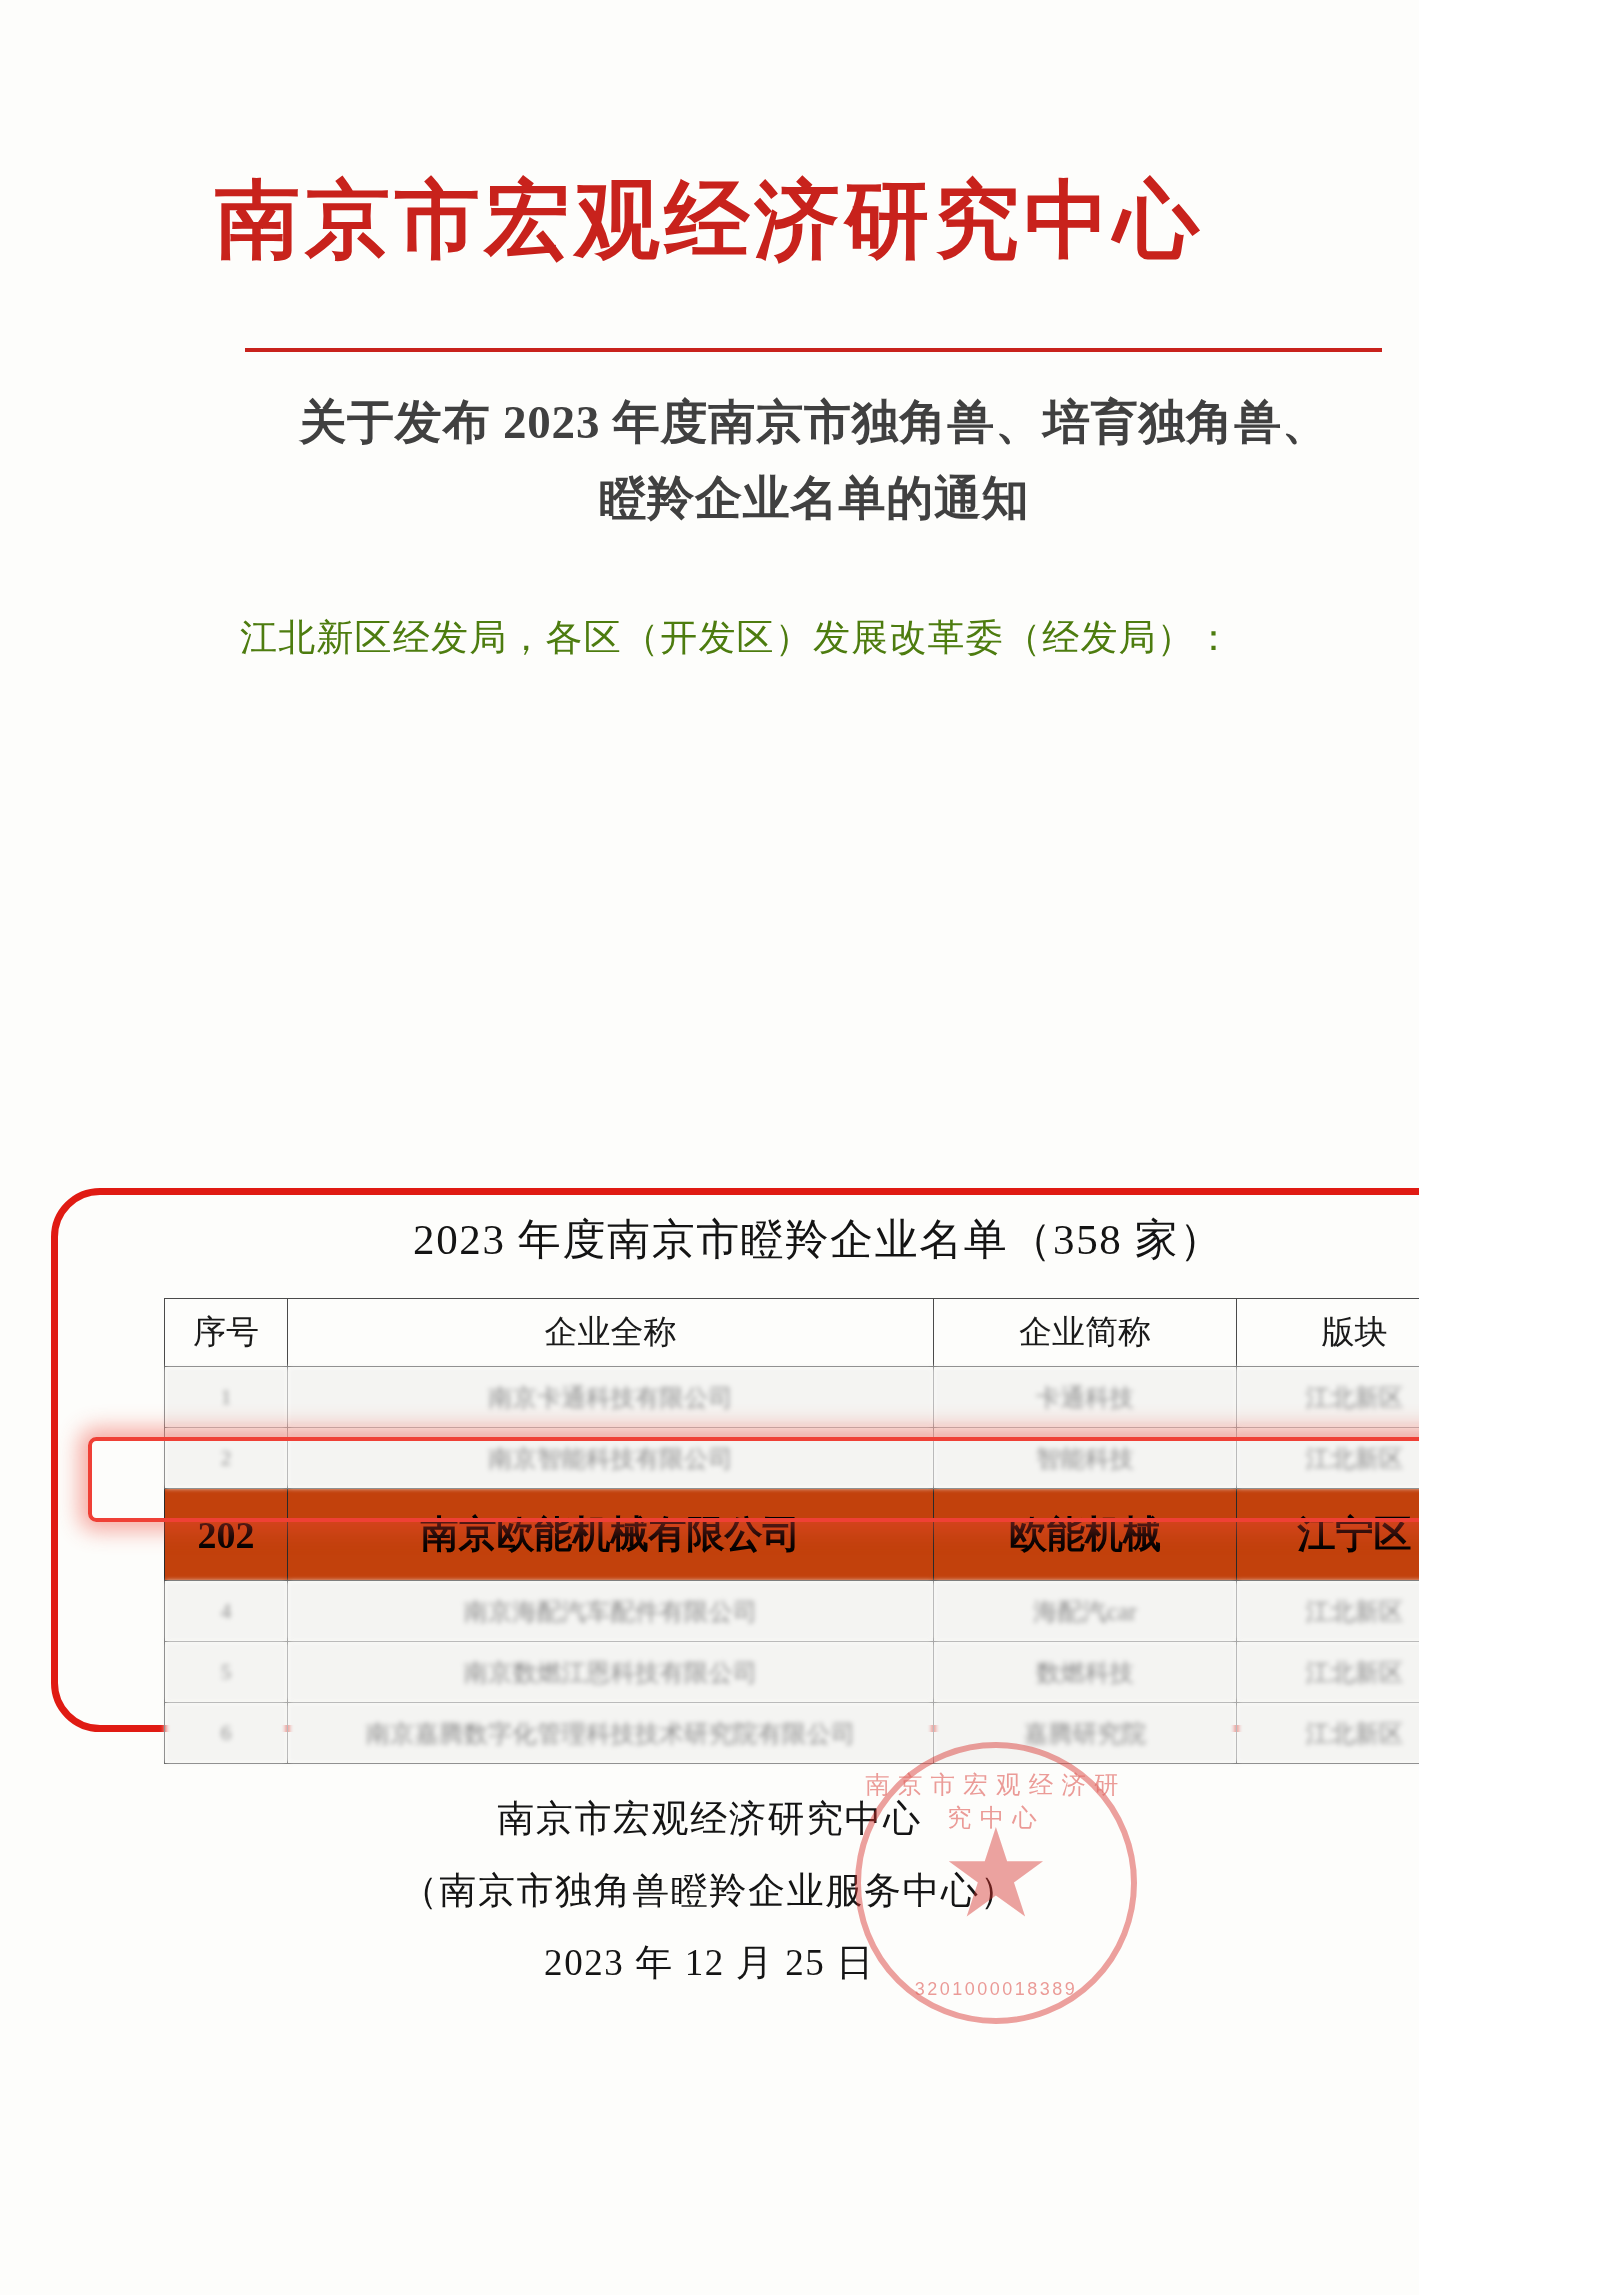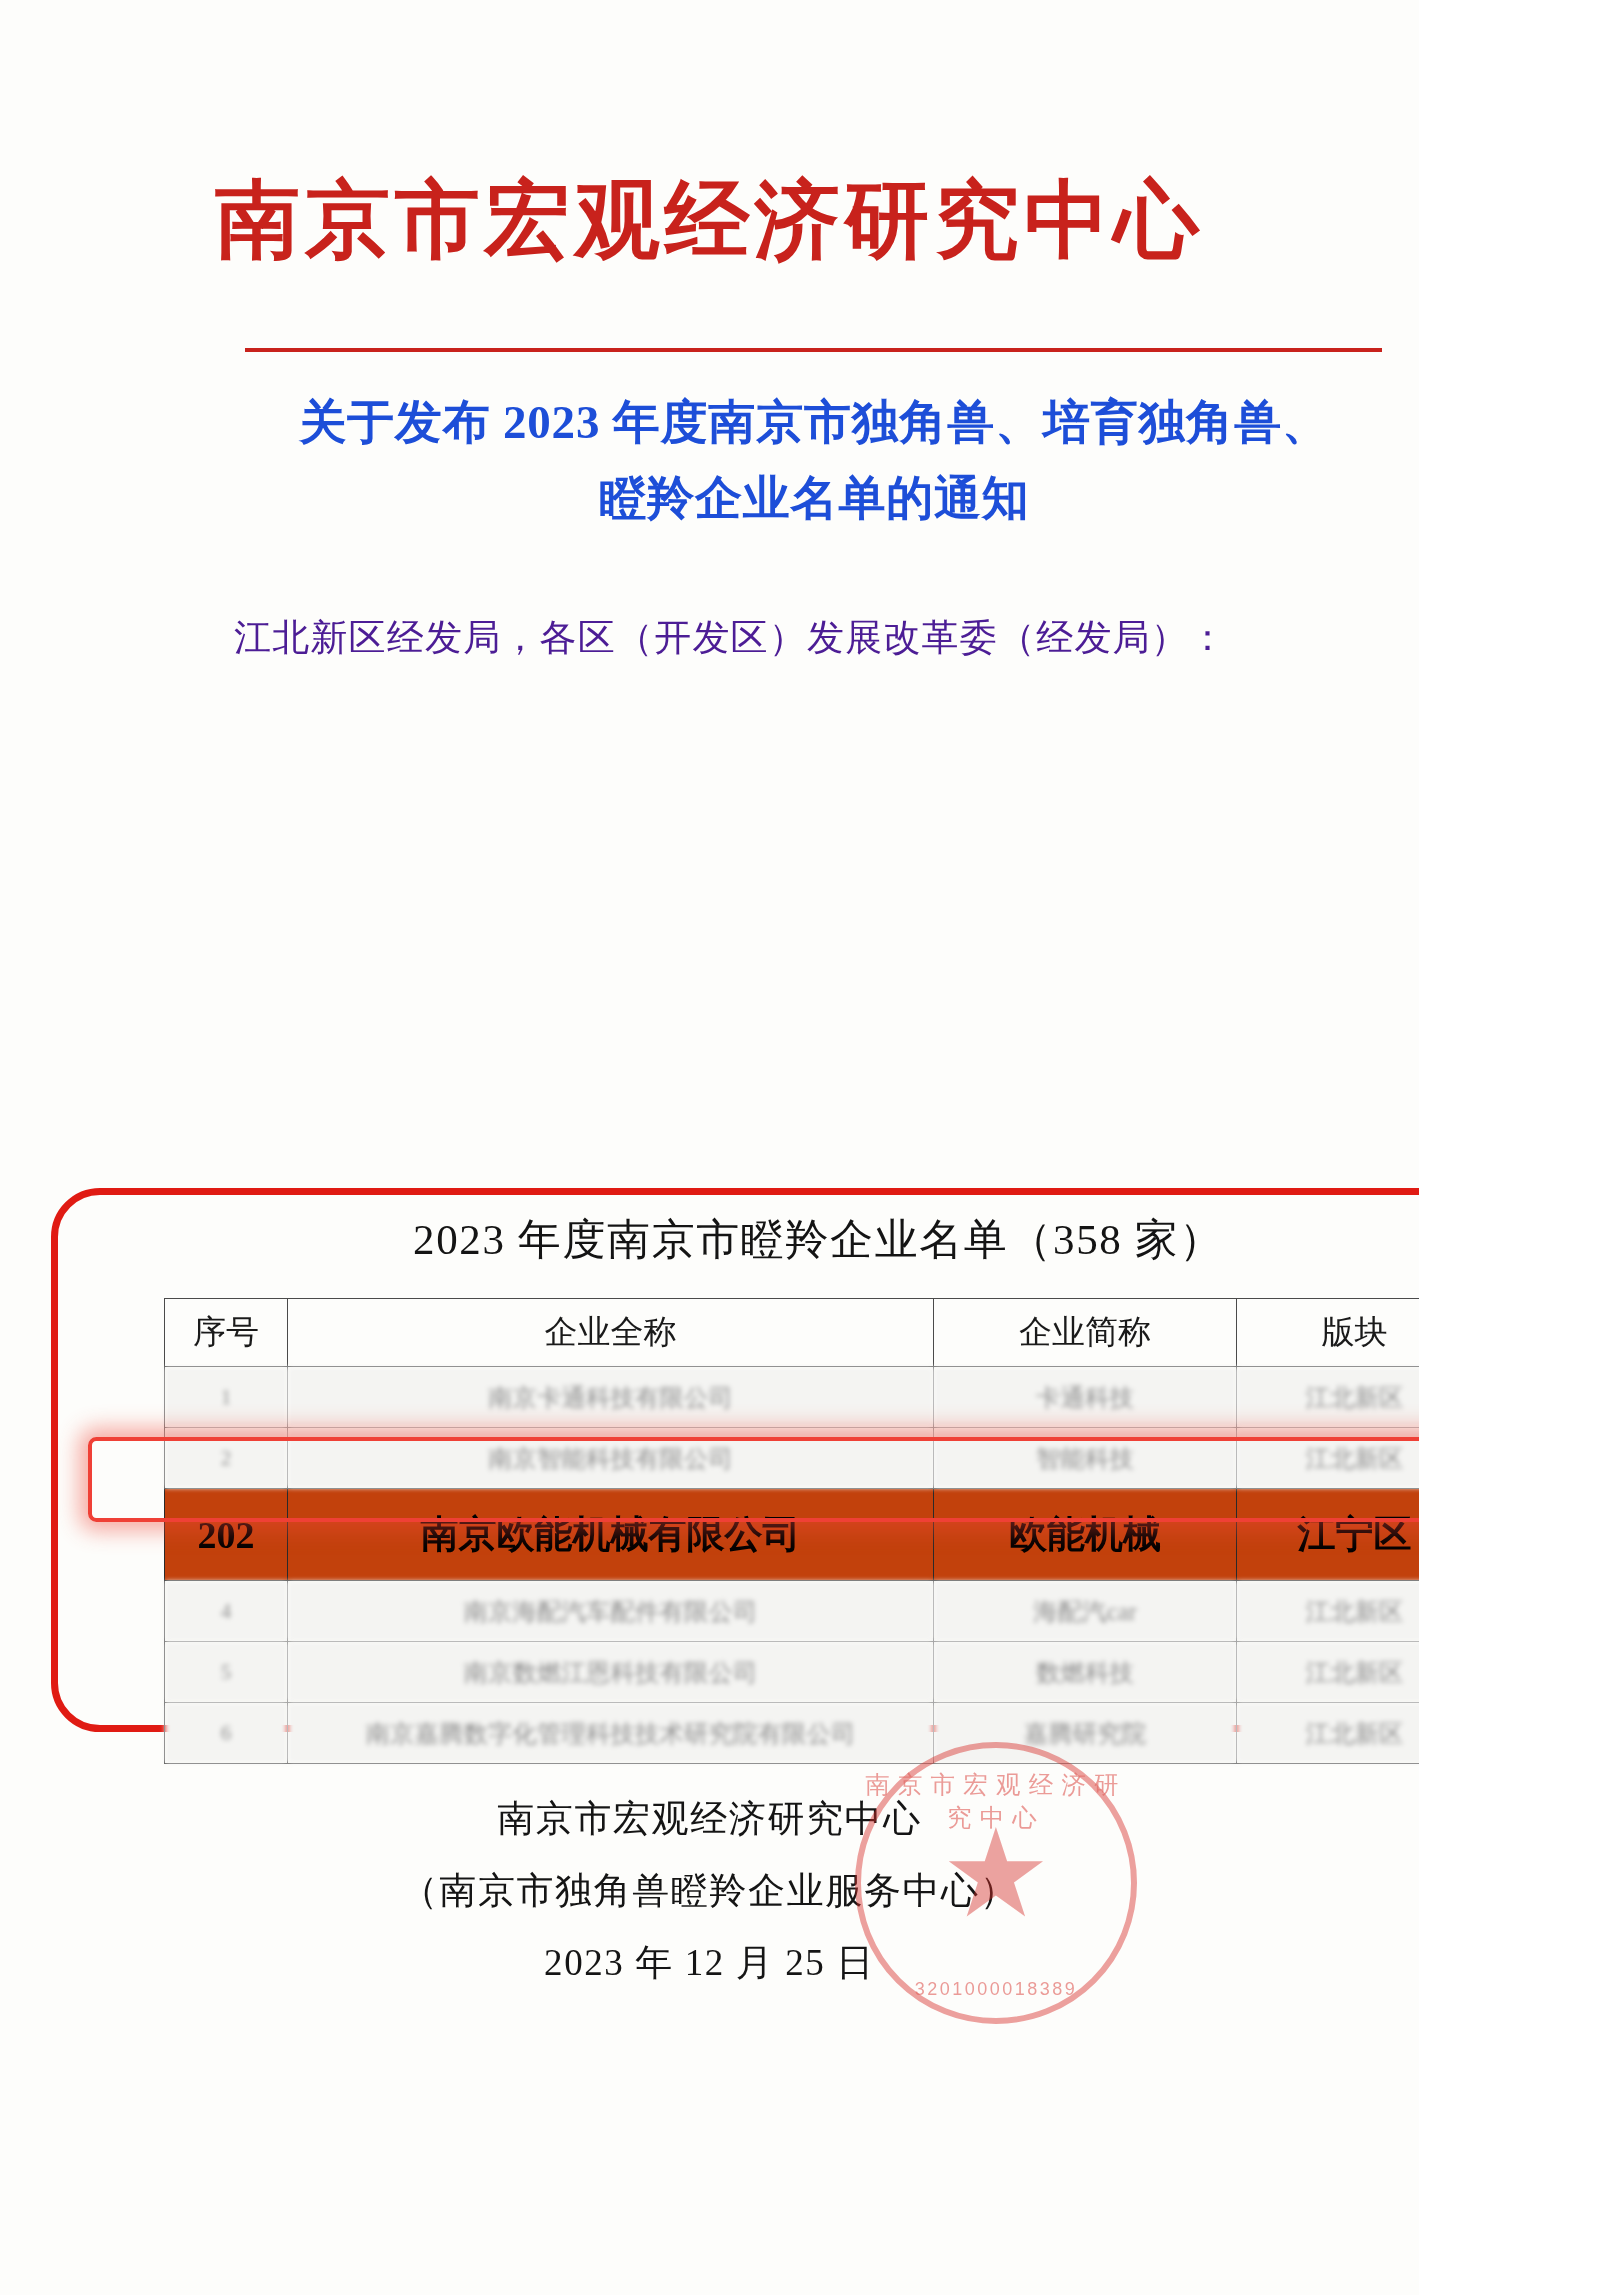--- a/index.html
+++ b/index.html
@@ -48,33 +48,33 @@
   .doc-title {
     position: absolute;
     top: 384px;
     left: 205px;
     width: 1219px;
     text-align: center;
     font-family: "Liberation Serif", serif;
     font-weight: bold;
     font-size: 47px;
     line-height: 1.62;
-    color: #1d4ed8;
+    color: #404040;
     letter-spacing: 0.8px;
   }
 
   
   .body-copy {
     position: absolute;
     top: 605px;
-    left: 234px;
+    left: 240px;
     width: 1153px;
     font-size: 37px;
     line-height: 1.78;
-    color: #4c1d95;
+    color: #4d7c0f;
     letter-spacing: 1.2px;
   }
   .body-copy p {
     margin: 0 0 1.6px 0;
     text-align: justify;
     text-align-last: left;
   }
   .body-copy p.indent {
     text-indent: 79px;
   }

